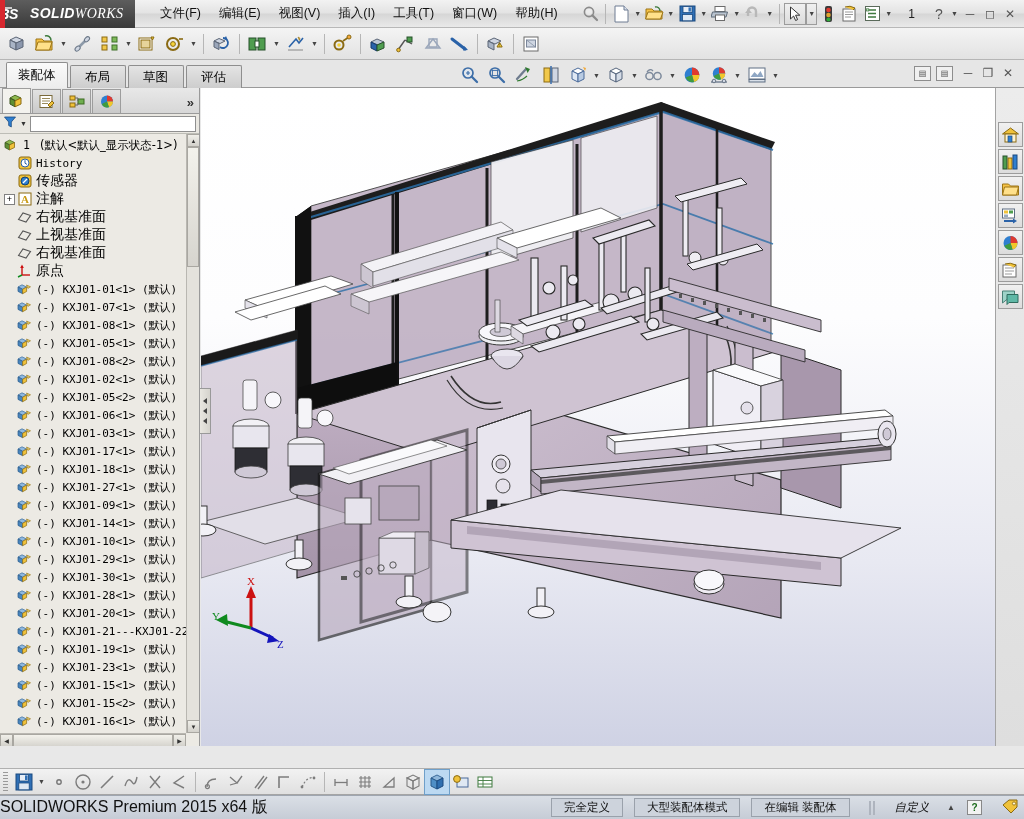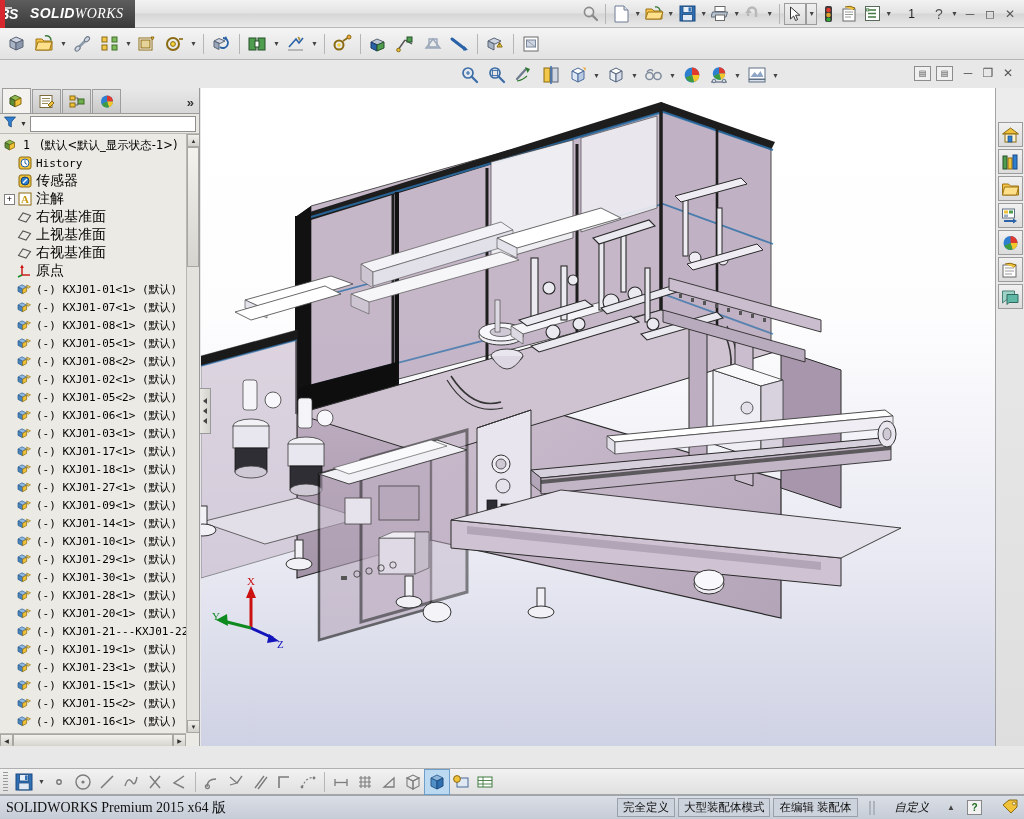--- a/index.html
+++ b/index.html
@@ -232,24 +232,24 @@
   .ico24{ width:24px; height:24px; display:inline-flex; align-items:center; justify-content:center; cursor:default; }
   .ico24.pressed{ background:#bcd9f2; outline:1px solid #6f9fc9; }
 
   
   .statusbar{
     position:absolute; left:0; top:795px; width:1024px; height:24px;
     background:linear-gradient(to bottom,#dadfe6,#c6ccd6);
     border-top:1px solid #9fa6b0;
     display:flex; align-items:center; font-size:11.5px; color:#111;
   }
-  .sb-left{ padding-left:6px; font-family:Liberation Serif, serif; font-size:14px; }
+  .sb-left{ padding-left:0; font-family:Liberation Sans, sans-serif; font-size:16px; }
   .sb-right{ margin-left:auto; display:flex; align-items:center; padding-right:6px; gap:0; }
   .sb-cell{
-    padding:1px 5px; margin-right:3px; border:1px solid #9aa1ab;
+    padding:1px 12px; margin-right:11px; border:1px solid #9aa1ab;
     background:#cdd3dc; white-space:nowrap;
   }
   .sb-plain{ padding:1px 12px;font-style:italic; }
   .sb-grips{ display:flex; gap:2px; margin:0 8px; }
   .sb-grip{ width:2px; height:14px; background:#aeb4be; }
   .helpbox{
     width:15px; height:15px; border:1px solid #888; background:#f2f2f2;
     display:flex; align-items:center; justify-content:center;
     font-size:10px; font-weight:bold; color:#1a6a1a; margin:0 6px;
   }
@@ -264,20 +264,29 @@
     <div class="logo-wrap">
       <div class="logo-red"></div>
       <svg width="26" height="20" viewBox="0 0 26 20">
         <text x="1" y="15" font-family="Liberation Sans, sans-serif" font-size="15" font-weight="bold" font-style="italic" fill="#ffffff">3</text>
         <text x="9" y="15" font-family="Liberation Sans, sans-serif" font-size="14" font-weight="bold" font-style="italic" fill="#ffffff">S</text>
         <path d="M2 4 L12 4" stroke="#ffffff" stroke-width="1.4"></path>
       </svg>
       <span class="logo-text"><span>SOLID</span><span class="light">WORKS</span></span>
     </div>
 
+    <div class="menu-items">
+      <div class="menu-item">文件(F)</div>
+      <div class="menu-item">编辑(E)</div>
+      <div class="menu-item">视图(V)</div>
+      <div class="menu-item">插入(I)</div>
+      <div class="menu-item">工具(T)</div>
+      <div class="menu-item">窗口(W)</div>
+      <div class="menu-item">帮助(H)</div>
+    </div>
 
     <div class="mbar-right">
 
       <div class="ico">
         <svg width="17" height="17" viewBox="0 0 17 17">
             <circle cx="7" cy="7" r="4.6" fill="none" stroke="#8a8a8a" stroke-width="1.6"></circle>
             <circle cx="7" cy="7" r="3" fill="#f0f0f0" opacity=".6"></circle>
             <line x1="10.4" y1="10.4" x2="15" y2="15" stroke="#8a8a8a" stroke-width="2.2" stroke-linecap="round"></line>
           </svg>
       </div>
@@ -493,20 +502,28 @@
     <div class="tb-sep"></div>
     <div class="ico28">
       <svg width="22" height="20" viewBox="0 0 22 20">
           <rect x="3" y="3" width="14" height="14" fill="#ffffff" stroke="#6b6b6b"></rect>
           <rect x="5.5" y="6" width="9" height="7" fill="#cfd6e2" stroke="#7a869a"></rect>
           <path d="M5.5 6 l9 7" stroke="#7a869a" stroke-width=".7"></path>
         </svg>
     </div>
   </div>
 
+  <div class="cmdtabs">
+    <div class="tabs-row">
+      <div class="ctab active">装配体</div>
+      <div class="ctab">布局</div>
+      <div class="ctab">草图</div>
+      <div class="ctab">评估</div>
+    </div>
+  </div>
 
   <div class="viewtb">
     <div class="ico28">
       <svg width="20" height="20" viewBox="0 0 20 20">
           <circle cx="8" cy="8" r="5" fill="none" stroke="#3d6ea8" stroke-width="1.7"></circle>
           <circle cx="8" cy="8" r="3.4" fill="#dbe7f4" opacity=".7"></circle>
           <line x1="11.8" y1="11.8" x2="17" y2="17" stroke="#3d6ea8" stroke-width="2.3" stroke-linecap="round"></line>
           <path d="M6 8 h4 M8 6 v4" stroke="#3d6ea8" stroke-width="1.2"></path>
         </svg>
     </div>

